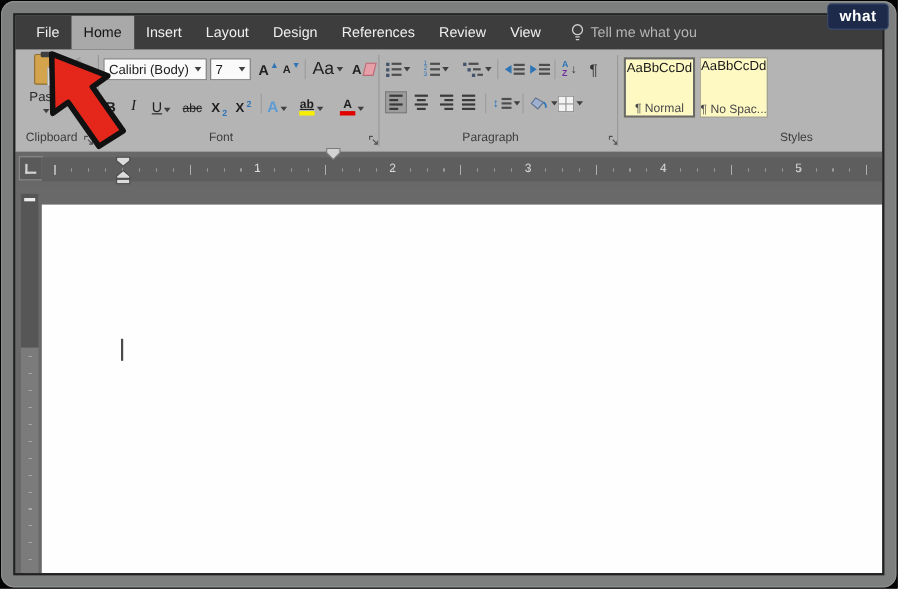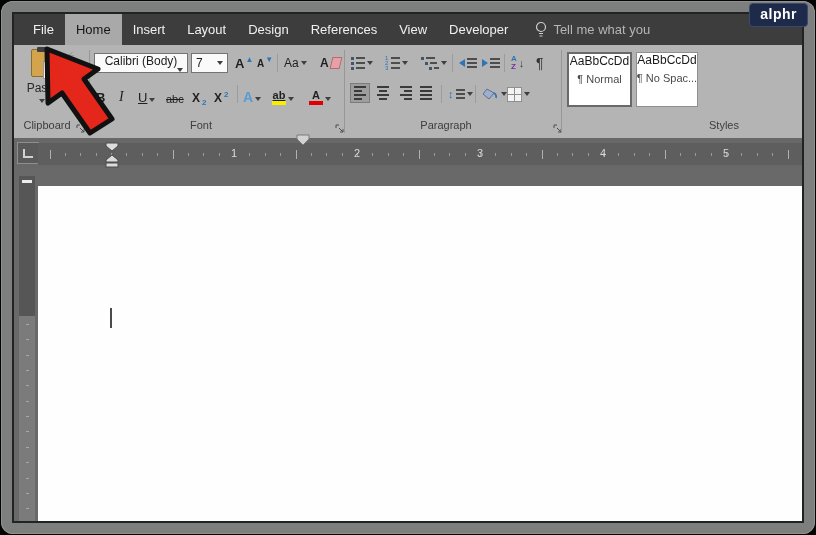--- a/index.html
+++ b/index.html
@@ -86,22 +86,22 @@
   .sortZ{font-size:8px;font-weight:bold;color:#7030a0;line-height:8px;}
   .sortArrow{font-size:11px;color:#3a3a3a;}
   .pil{font-size:14px;color:#333;}
   .updown{color:#2e75b6;font-size:11px;font-weight:bold;}
   .bordericon{width:13px;height:13px;background:#f3f3f3;border:1px solid #8f8f8f;position:relative;}
   .bordericon:before,.bordericon:after{content:"";position:absolute;background:#8f8f8f;}
   .bordericon:before{left:6px;top:0;width:1px;height:13px;}
   .bordericon:after{left:0;top:6px;width:13px;height:1px;}
 
   
-  .stylecard{position:absolute;top:7px;height:55px;background:#ffffff;border:1px solid #8f8f8f;
-             display:flex;flex-direction:column;align-items:center;justify-content:flex-start;gap:5px;
+  .stylecard{position:absolute;top:7px;height:55px;background:#fef9c3;border:1px solid #8f8f8f;
+             display:flex;flex-direction:column;align-items:center;justify-content:space-between;gap:5px;
              box-sizing:border-box;overflow:hidden;}
   .stylecard.sel{border:2px solid #696969;}
   .sample{font-size:12px;color:#1a1a1a;white-space:nowrap;}
   .sample.h1{font-size:17px;color:#3f5e9e;}
   .stlabel{font-size:11px;color:#4a4a4a;white-space:nowrap;}
 
   
   .rulerbar{position:absolute;left:0;top:124px;right:0;height:31px;background:#686868;}
   .tabsel{position:absolute;left:3px;top:4px;width:20px;height:20px;background:#5a5a5a;
           border:1px solid #8e8e8e;display:flex;align-items:center;justify-content:center;}
@@ -137,22 +137,22 @@
   <div class="frame">
     <div class="app">
 
       <div class="menubar">
         <div class="mtab">File</div>
         <div class="mtab active">Home</div>
         <div class="mtab">Insert</div>
         <div class="mtab">Layout</div>
         <div class="mtab">Design</div>
         <div class="mtab">References</div>
+        <div class="mtab">Review</div>
         <div class="mtab">View</div>
-        <div class="mtab">Developer</div>
         <div class="tellme">
           <svg width="12" height="17">
             <circle cx="6" cy="6" r="4.5" fill="none" stroke="#cfcfcf" stroke-width="1.2"></circle>
             <path d="M4 12.5 h4 M4.5 15 h3" stroke="#cfcfcf" stroke-width="1.2" fill="none"></path>
           </svg>
           <span>Tell me what you</span>
         </div>
       </div>
 
       <div class="ribbon">
@@ -169,39 +169,39 @@
         <div class="abs" style="left:51px;top:23px;"><span class="copyicon"><i></i><i></i></span></div>
         <div class="abs" style="left:53px;top:41px;"><span class="fpicon"></span></div>
         <div class="grplabel" style="left:0;width:66px;">Clipboard</div>
         <div class="launcher" style="left:62px;top:75px;">
           <svg width="10" height="10">
               <path d="M1 4 V1 H4 M4 4 l4 4 M8 5 v3 h-3" stroke="#4d4d4d" fill="none"></path>
             </svg>
         </div>
         <div class="vsep" style="left:75px;"></div>
 
-        <div class="combo" style="left:80px;width:94px;flex-direction:column;">
+        <div class="combo" style="left:80px;width:94px;">
           <span>Calibri (Body)</span>
           <span class="dd"></span>
         </div>
         <div class="combo" style="left:177px;width:37px;">
           <span>7</span>
           <span class="dd"></span>
         </div>
         <div class="r1btn" style="left:221px;">
           <span class="growA">A</span>
             <span class="caret">▲</span>
         </div>
         <div class="r1btn" style="left:243px;">
           <span class="shrinkA">A</span>
             <span class="caret">▼</span>
         </div>
         <div class="msep" style="left:263px;top:9px;"></div>
         <div class="r1btn" style="left:270px;">
-          <span style="font-size:12px;">Aa</span>
+          <span style="font-size:16px;">Aa</span>
             <span class="dd"></span>
         </div>
         <div class="r1btn" style="left:306px;">
           <span style="font-size:12px;font-weight:bold;">A</span>
           <span style="width:8px;height:10px;background:#e8a0a8;border:1px solid #b26a74;transform:skewX(-14deg);display:inline-block;"></span>
         </div>
 
         <div class="glyphbtn" style="left:82px;">
             <span class="bold">B</span>
           </div>
@@ -425,15 +425,15 @@
       <svg class="pent" width="16" height="12">
         <path d="M2 1 h12 v4 l-6 6 l-6 -6 Z" fill="#d2d2d2" stroke="#7a7a7a"></path>
       </svg>
 
       <svg class="arrow-svg" width="130" height="140">
         <polygon points="33,35 84,55 70,65 98,105 76,119 48,79 34,89" fill="#e5261b" stroke="#111" stroke-width="5" stroke-linejoin="round"></polygon>
       </svg>
 
     </div>
 
-    <div class="badge">alphr</div>
+    <div class="badge">what</div>
   </div>
 </div>
 
 </body></html>

